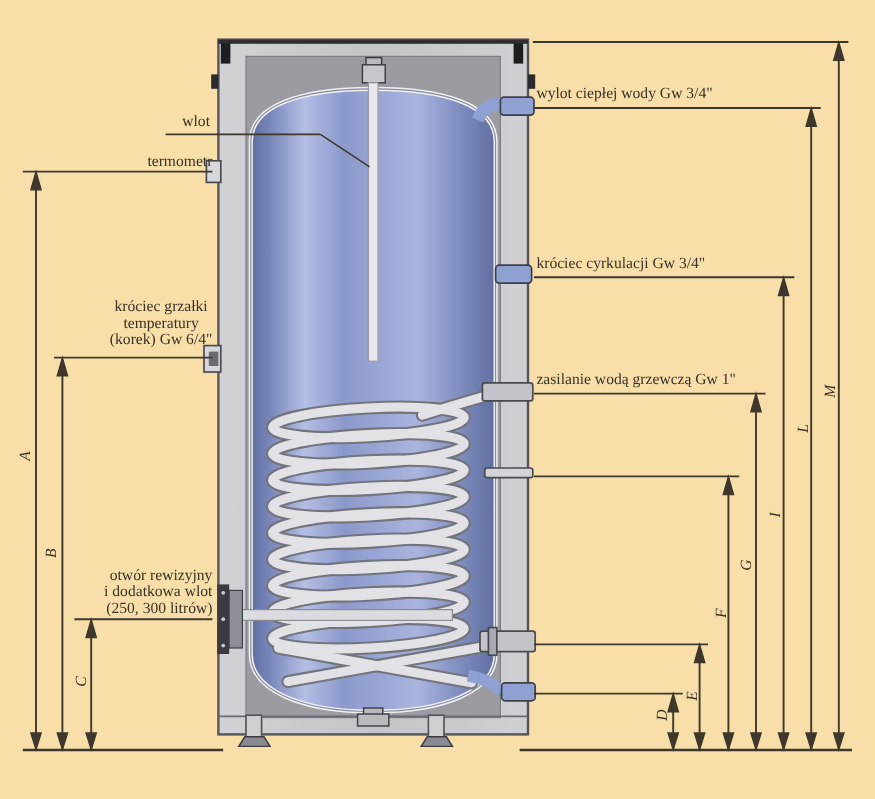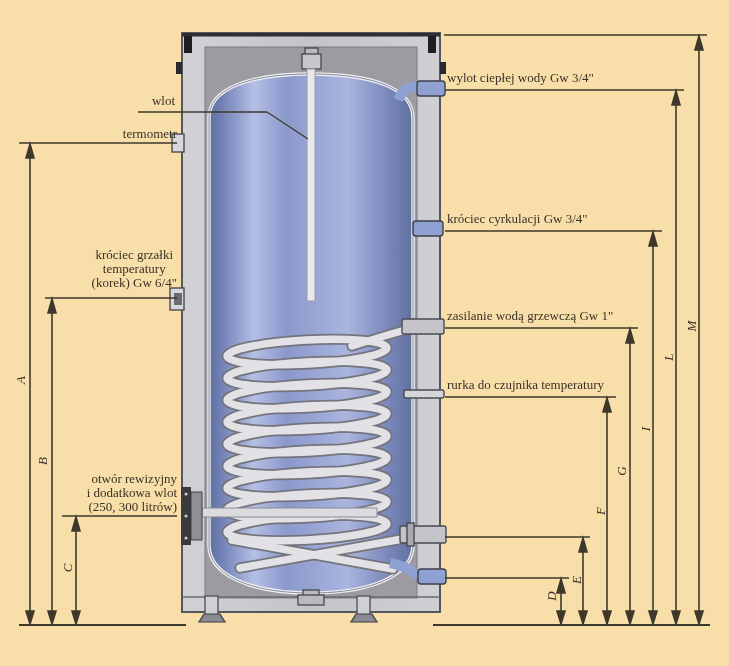--- a/index.html
+++ b/index.html
@@ -205,23 +205,20 @@
 
   <div class="lbl" style="top:71px;left:447px;">
     <div>wylot ciepłej wody Gw 3/4"</div>
   </div>
   <div class="lbl" style="top:212px;left:447px;">
     <div>króciec cyrkulacji Gw 3/4"</div>
   </div>
   <div class="lbl" style="top:309px;left:447px;">
     <div>zasilanie wodą grzewczą Gw 1"</div>
   </div>
-  <div class="lbl" style="top:378px;left:447px;">
-    <div>rurka do czujnika temperatury</div>
-  </div>
 
   <div class="dim" style="left:11px;top:370px;">A</div>
   <div class="dim" style="left:33px;top:451px;">B</div>
   <div class="dim" style="left:58px;top:558px;">C</div>
   <div class="dim" style="left:542px;top:586px;">D</div>
   <div class="dim" style="left:567px;top:570px;">E</div>
   <div class="dim" style="left:591px;top:501px;">F</div>
   <div class="dim" style="left:612px;top:461px;">G</div>
   <div class="dim" style="left:636px;top:419px;">I</div>
   <div class="dim" style="left:659px;top:347px;">L</div>

